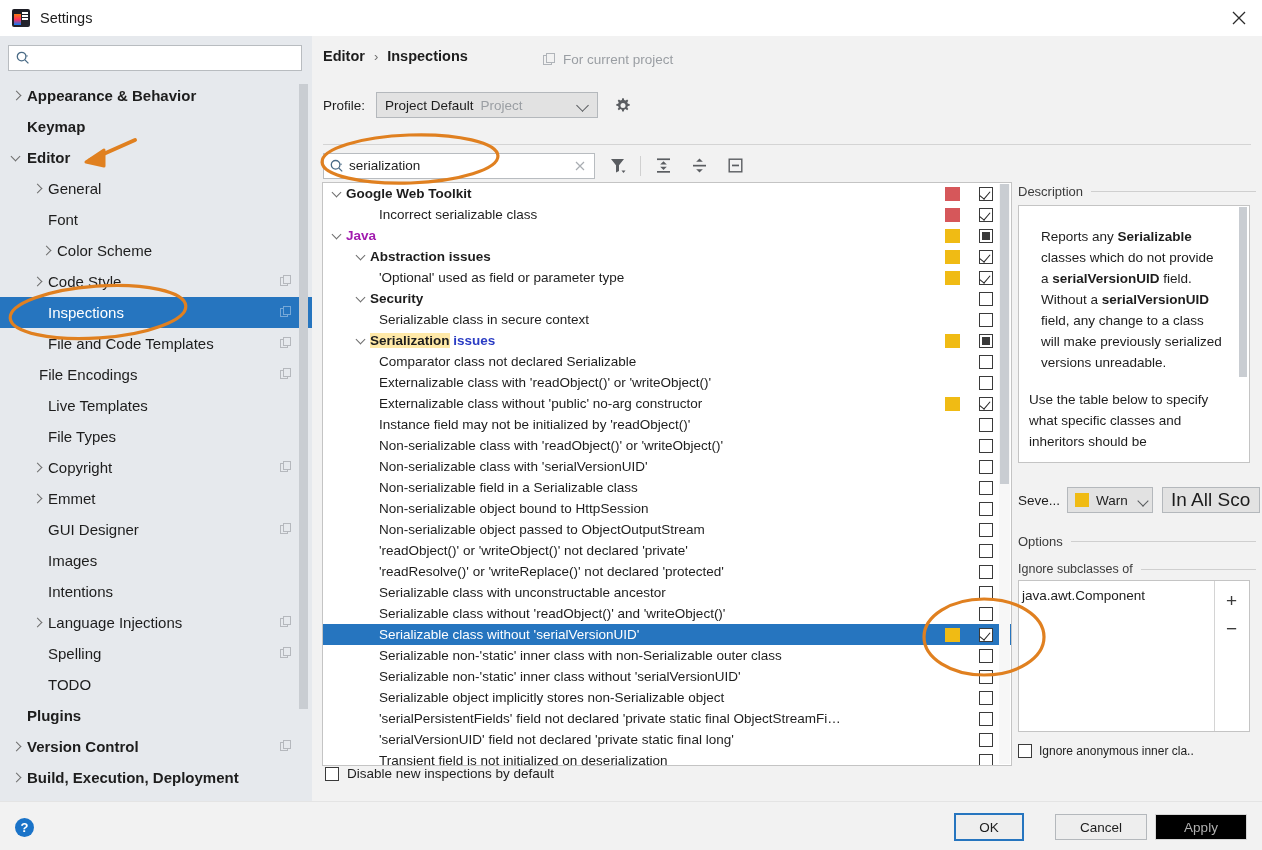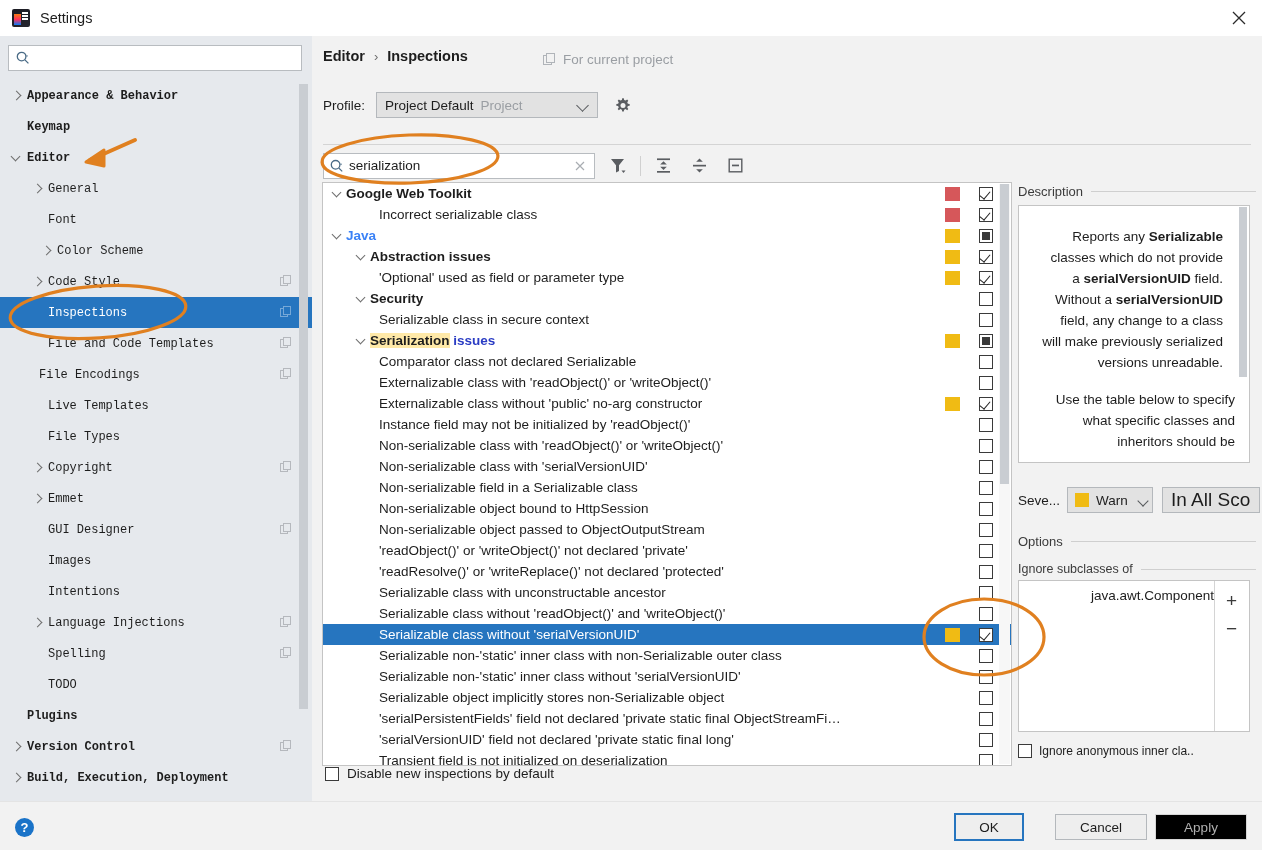--- a/index.html
+++ b/index.html
@@ -72,21 +72,21 @@
   }
   .titem .arrow {
     width: 13px; height: 13px; flex: none; margin-right: 4px; position: relative;
   }
   .titem .arrow.open::after, .titem .arrow.closed::after {
     content: ""; position: absolute; left: 3px; top: 3px;
     width: 6px; height: 6px; border-right: 1.6px solid #6e6e6e; border-bottom: 1.6px solid #6e6e6e;
   }
   .titem .arrow.closed::after { transform: rotate(-45deg); }
   .titem .arrow.open::after { transform: rotate(45deg); top: 2px; left: 2px; }
-  .titem .lbl { font-size: 12px; font-family: Liberation Mono, monospace; }
+  .titem .lbl { font-size: 15px; }
   .titem.bold .lbl { font-weight: bold; }
   .titem.sel { background: #2675bf; }
   .titem.sel .lbl { color: #ffffff; }
   .titem .copyicon {
     position: absolute; right: 20px; top: 9px; width: 12px; height: 12px;
     opacity: .45;
   }
   .titem .copyicon i {
     position: absolute; display: block; border: 1px solid #7b7f84;
   }
@@ -182,21 +182,21 @@
   }
   .irow .ind { flex: none; }
   .irow .arw { width: 13px; height: 13px; flex: none; position: relative; margin-right: 2px; }
   .irow .arw::after {
     content: ""; position: absolute; left: 2px; top: 2px;
     width: 6px; height: 6px; border-right: 1.6px solid #6e6e6e; border-bottom: 1.6px solid #6e6e6e;
     transform: rotate(45deg);
   }
   .irow .itxt { font-size: 13.5px; }
   .irow.grp .itxt { font-weight: bold; }
-  .irow.javatop .itxt { font-weight: bold; color: #3b82f6; }
+  .irow.javatop .itxt { font-weight: bold; color: #a21caf; }
   .irow .hl { background: #ffe9a8; }
   .irow .blue { color: #2a3cc4; font-weight: bold; }
   .irow.selrow { background: #2675bf; }
   .irow.selrow .itxt { color: #ffffff; }
 
   .sev {
     position: absolute; right: 51px; top: 4px; width: 15px; height: 14px;
   }
   .sev.red { background: #d6575a; }
   .sev.yellow { background: #f0bb14; }
@@ -222,21 +222,21 @@
 
   .disable-cb {
     position: absolute; left: 325px; top: 766px; display: flex; align-items: center;
   }
   .disable-cb .box {
     width: 14px; height: 14px; border: 1px solid #3a3a3a; background: #fff; margin-right: 8px;
   }
   .disable-cb .t { font-size: 13.5px; }
 
   
-  .rpanel { position: absolute; left: 1018px; top: 182px; width: 238px; height: 584px; text-align: right; }
+  .rpanel { position: absolute; left: 1018px; top: 182px; width: 238px; height: 584px; }
   .sec-title {
     display: flex; align-items: center; font-size: 13px; color: #3b3b3b; height: 18px;
   }
   .sec-title .ln { flex: 1; height: 1px; background: #cfcfcf; margin-left: 8px; }
   .desc-box {
     margin-top: 5px; width: 232px; height: 258px; background: #ffffff;
     border: 1px solid #c4c4c4; position: relative; overflow: hidden;
   }
   .desc-inner { padding: 8px 14px 0 10px; font-size: 13.5px; line-height: 21px; }
   .desc-inner b { font-weight: bold; }

